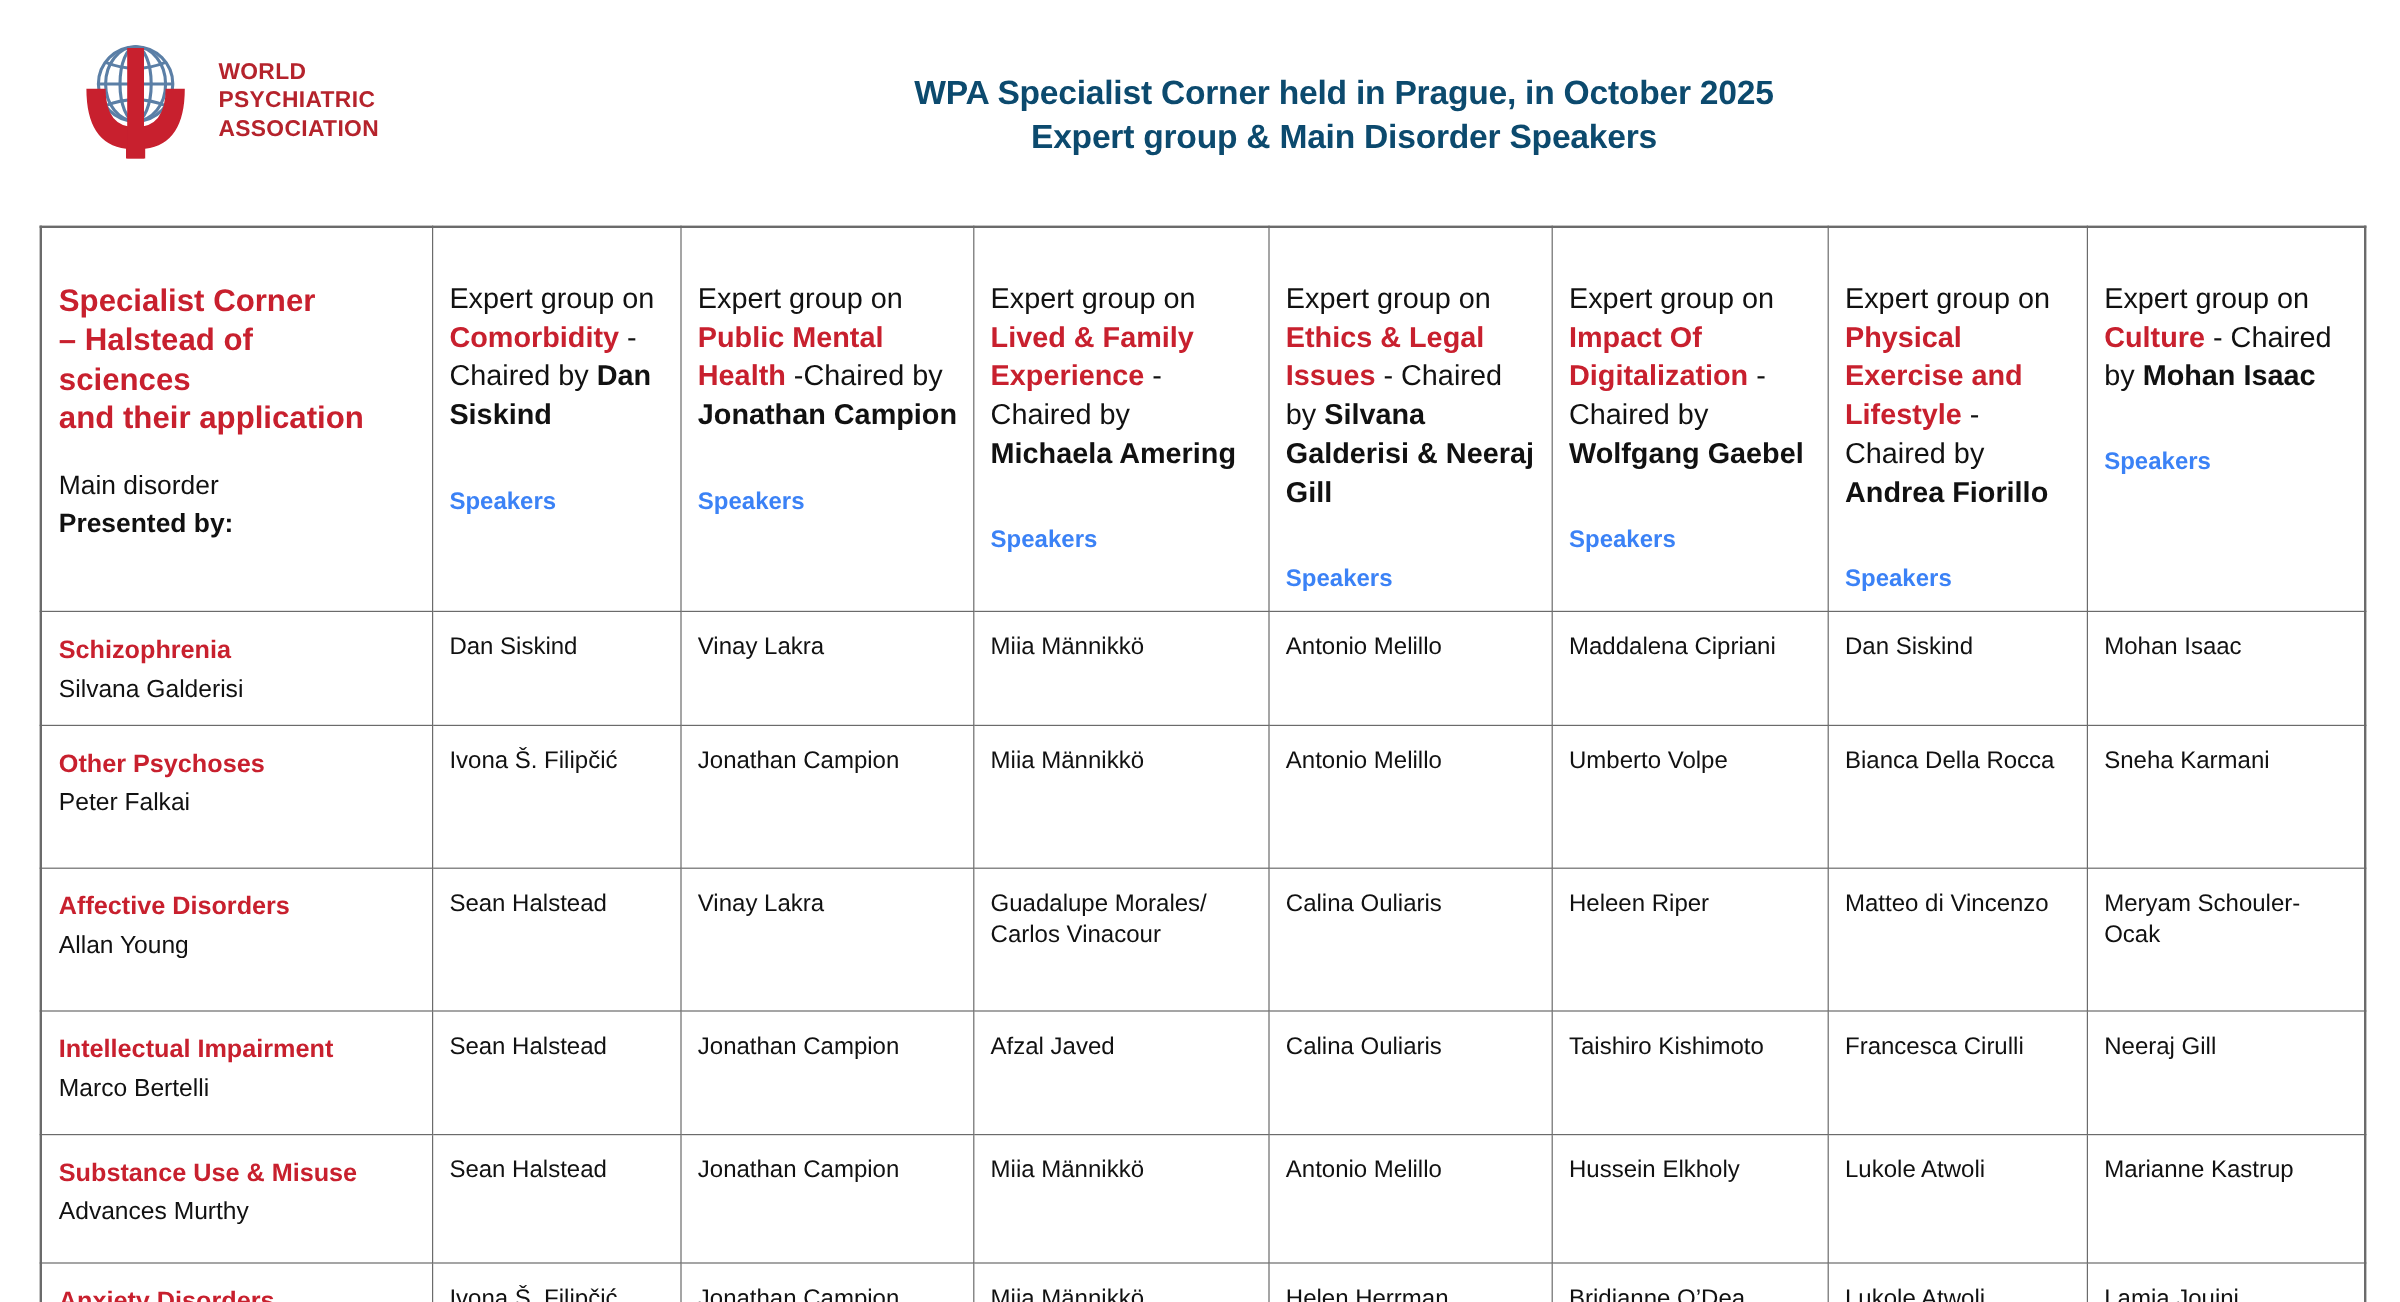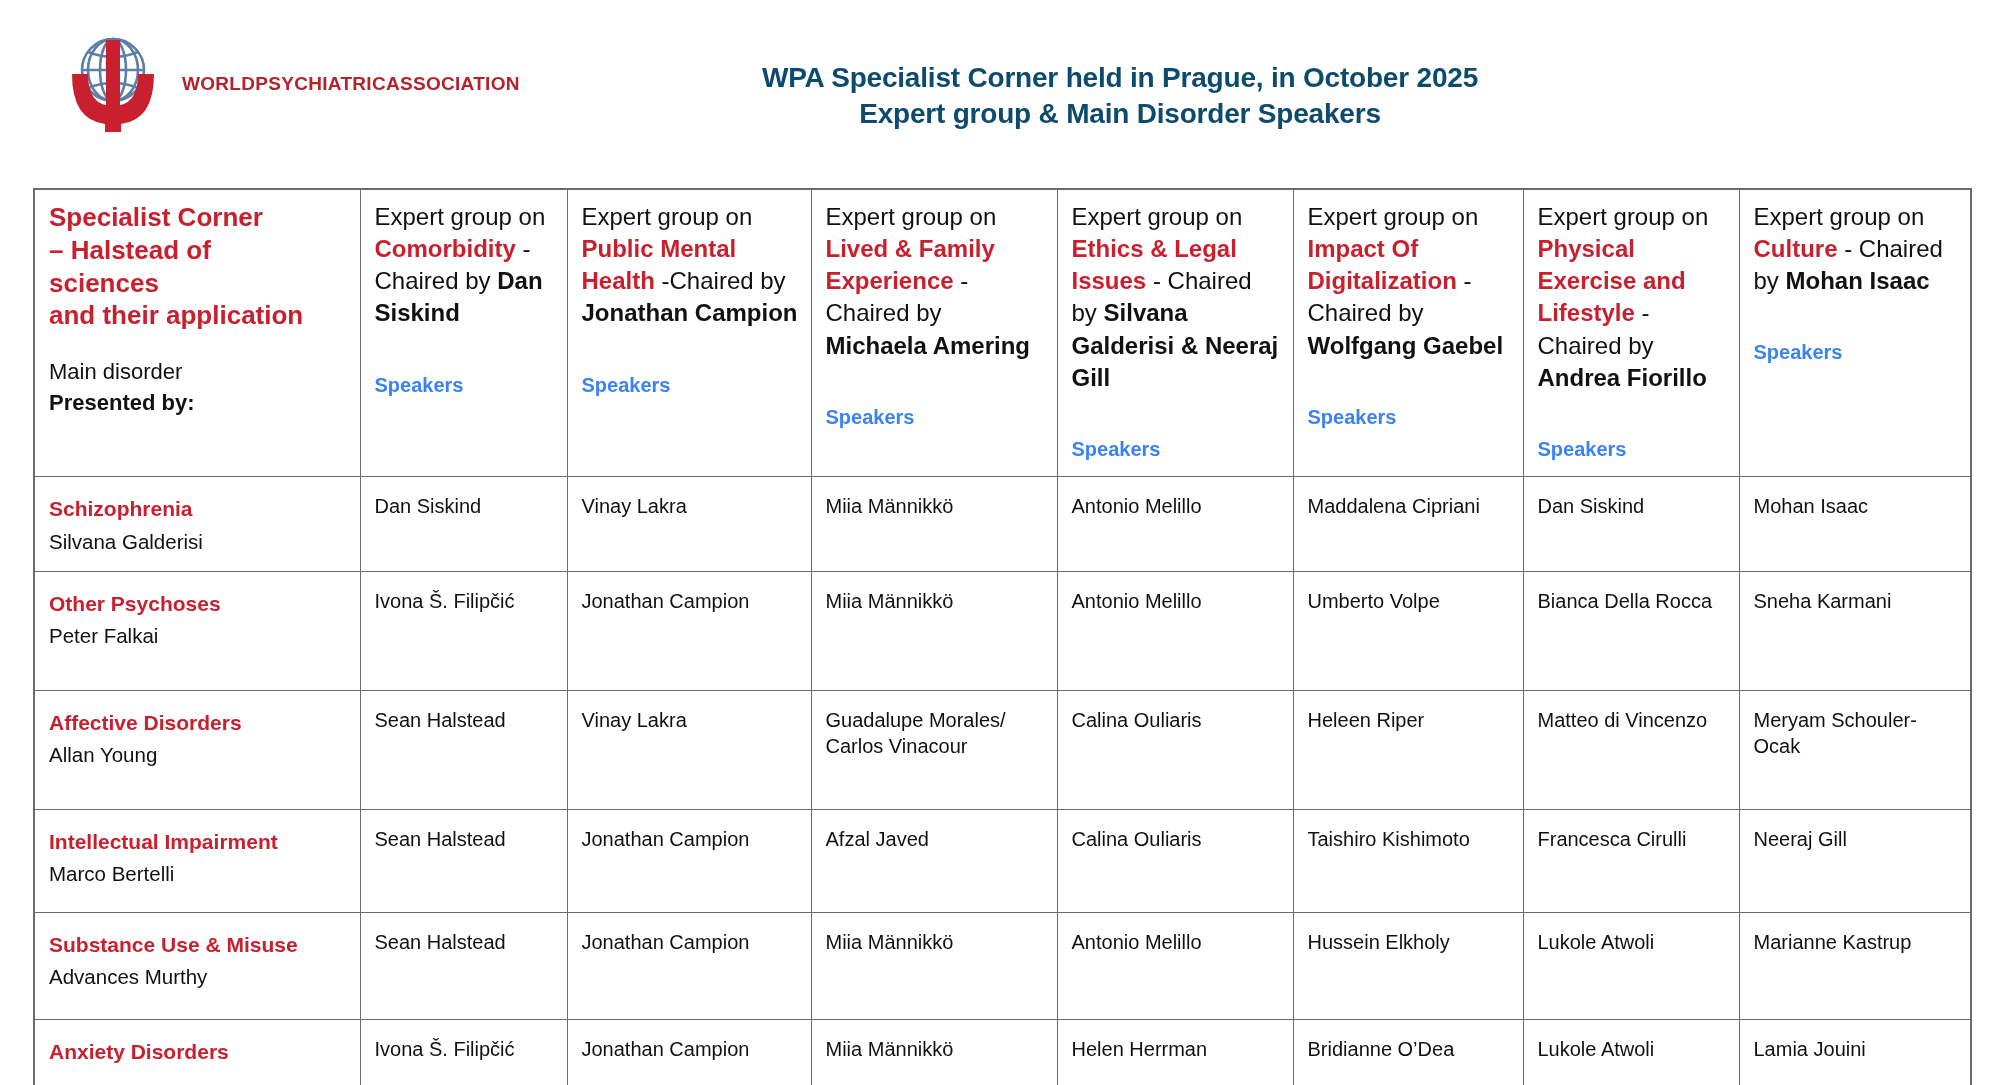--- a/index.html
+++ b/index.html
@@ -38,20 +38,21 @@
   }
 
   .logo-mark {
     width: 110px;
     height: 104px;
     flex: none;
   }
 
   .logo-text {
     display: flex;
+    flex-direction: column;
     justify-content: center;
     line-height: 1.22;
   }
   .logo-text span {
     color: #b5232c;
     font-weight: bold;
     font-size: 19px;
     letter-spacing: 0.3px;
     white-space: nowrap;
   }
@@ -100,21 +101,21 @@
   col.c1 { width: 207px; }
   col.c2 { width: 244px; }
   col.c3 { width: 246px; }
   col.c4 { width: 236px; }
   col.c5 { width: 230px; }
   col.c6 { width: 216px; }
   col.c7 { width: 232px; }
 
   
   tr.head-row td {
-    padding-top: 11px;
+    padding-top: 44px;
     padding-bottom: 14px;
     height: 232px;
     margin-top: 28px;
   }
 
   .corner-title {
     color: #c8202e;
     font-weight: bold;
     font-size: 26px;
     line-height: 1.26;

